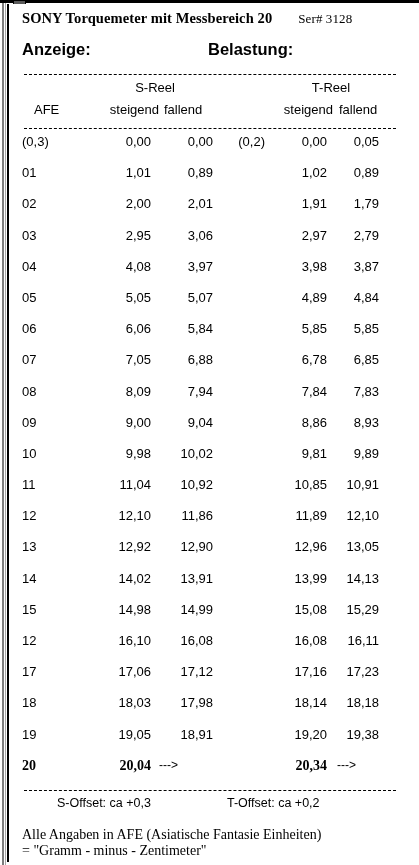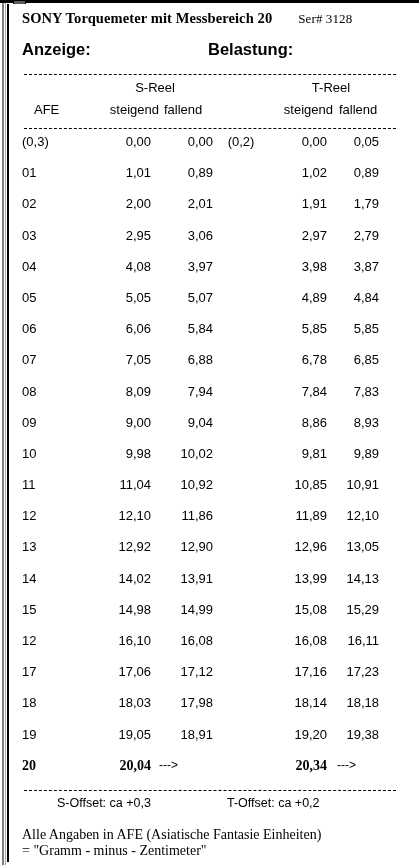--- a/index.html
+++ b/index.html
@@ -170,21 +170,21 @@
     font-size: 14px;
   }
   .cell {
     position: absolute;
     top: 0;
     white-space: nowrap;
   }
   .c-afe    { left: 13px;  width: 60px;  text-align: left; }
   .c-s-st   { left: 70px;  width: 72px;  text-align: right; }
   .c-s-fa   { left: 148px; width: 56px;  text-align: right; }
-  .c-tlabel { left: 208px; width: 48px;  text-align: center; }
+  .c-tlabel { left: 208px; width: 48px;  text-align: right; }
   .c-t-st   { left: 248px; width: 70px;  text-align: right; }
   .c-t-fa   { left: 312px; width: 58px;  text-align: right; }
   .c-arrow  { left: 150px; width: 50px;  text-align: left; font-family:"Liberation Sans", sans-serif; font-size:12px; font-weight:normal;}
   .c-arrow2 { left: 328px; width: 50px;  text-align: left; font-family:"Liberation Sans", sans-serif; font-size:12px; font-weight:normal;}
 
   
   #offset-row {
     position: absolute;
     left: 0;
     top: 792px;

